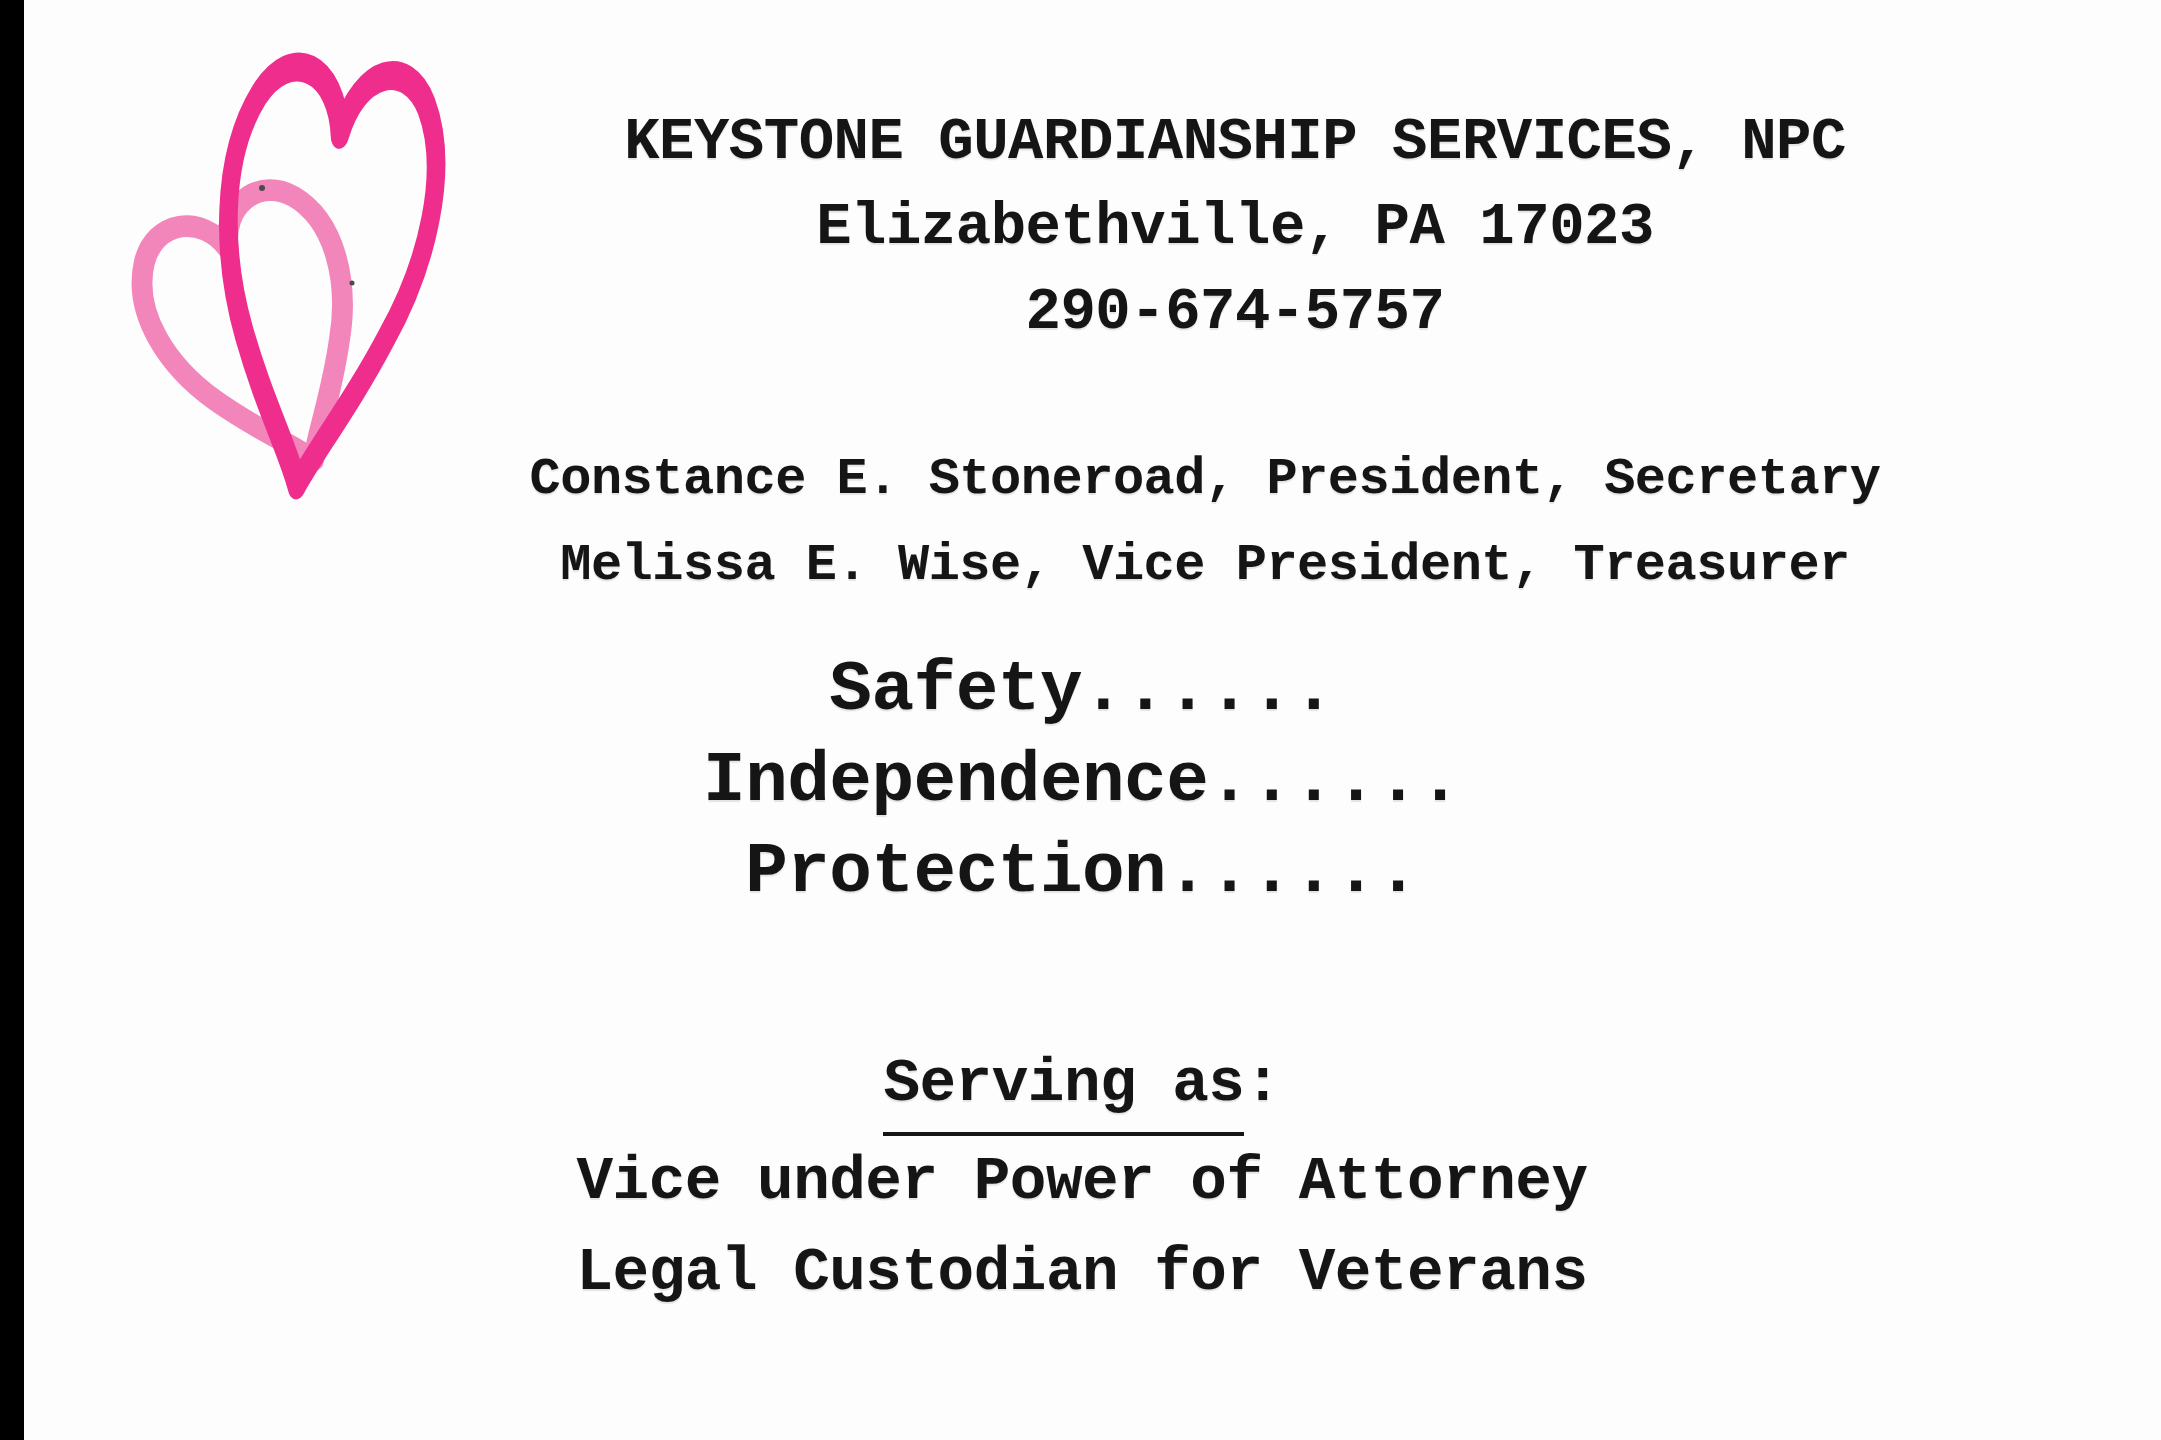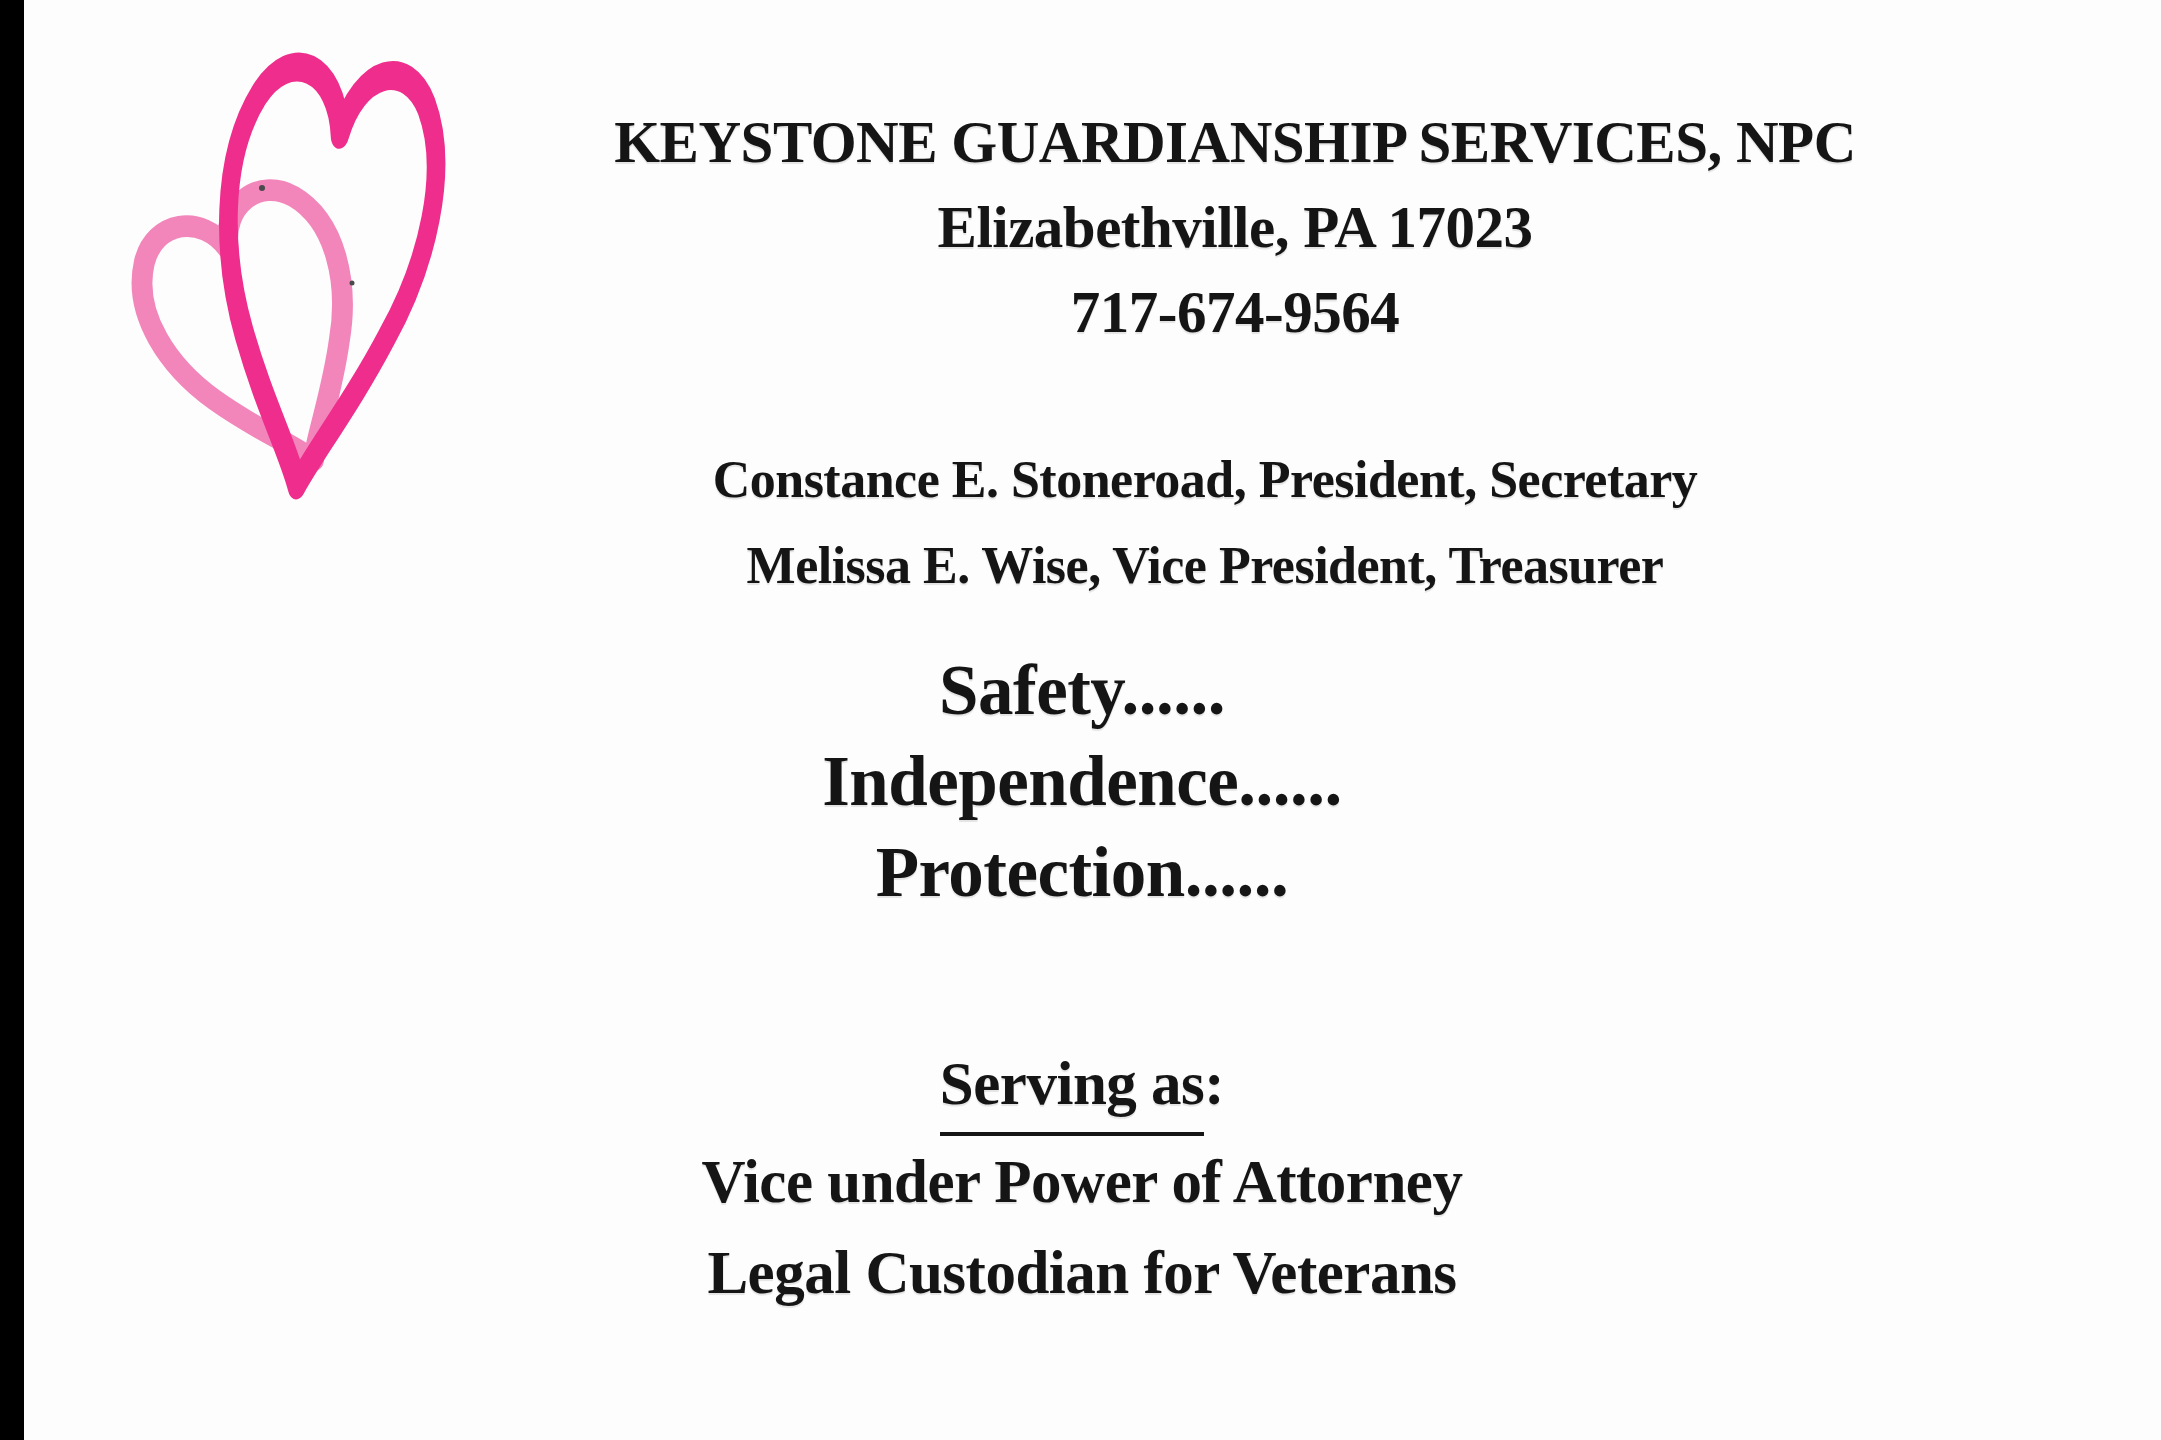--- a/index.html
+++ b/index.html
@@ -8,21 +8,21 @@
     width: 2161px;
     height: 1440px;
     overflow: hidden;
     background: #ffffff;
   }
   .page {
     position: relative;
     width: 2161px;
     height: 1440px;
     background: #fdfdfd;
-    font-family: Liberation Serif, serif;
+    font-family: Liberation Mono, monospace;
     font-weight: 700;
     color: #151515;
   }
   .left-bar {
     position: absolute;
     left: 0; top: 0;
     width: 24px; height: 1440px;
     background: #000000;
   }
   .logo {
@@ -69,21 +69,21 @@
   <svg class="logo" viewBox="0 0 370 480" xmlns="http://www.w3.org/2000/svg">
     <path d="M 0 -55 C -8 -85, -42 -92, -60 -68 C -82 -38, -72 5, -50 38 C -30 68, -10 86, 0 102 C 10 86, 32 62, 50 32 C 72 -2, 80 -45, 58 -72 C 40 -93, 8 -85, 0 -55" transform="translate(168,298) rotate(-22) scale(1.38,1.45)" fill="none" stroke="#f285ba" stroke-width="15" stroke-linecap="round" stroke-linejoin="round"></path>
     <path d="M 0 -55 C -8 -85, -42 -92, -60 -68 C -82 -38, -72 5, -50 38 C -30 68, -10 86, 0 102 C 10 86, 32 62, 50 32 C 72 -2, 80 -45, 58 -72 C 40 -93, 8 -85, 0 -55" transform="translate(235,232) rotate(7) scale(1.42,2.25)" fill="none" stroke="#ee2d8c" stroke-width="13" stroke-linecap="round" stroke-linejoin="round"></path>
     <circle cx="172" cy="163" r="3" fill="#4a4a4a"></circle>
     <circle cx="262" cy="258" r="2.5" fill="#4a4a4a"></circle>
   </svg>
 
   <div class="block header">
     <div>KEYSTONE GUARDIANSHIP SERVICES, NPC</div>
     <div>Elizabethville, PA 17023</div>
-    <div>717-674-9564</div>
+    <div>290-674-5757</div>
   </div>
 
   <div class="block officers">
     <div>Constance E. Stoneroad, President, Secretary</div>
     <div>Melissa E. Wise, Vice President, Treasurer</div>
   </div>
 
   <div class="block values">
     <div>Safety......</div>
     <div>Independence......</div>

